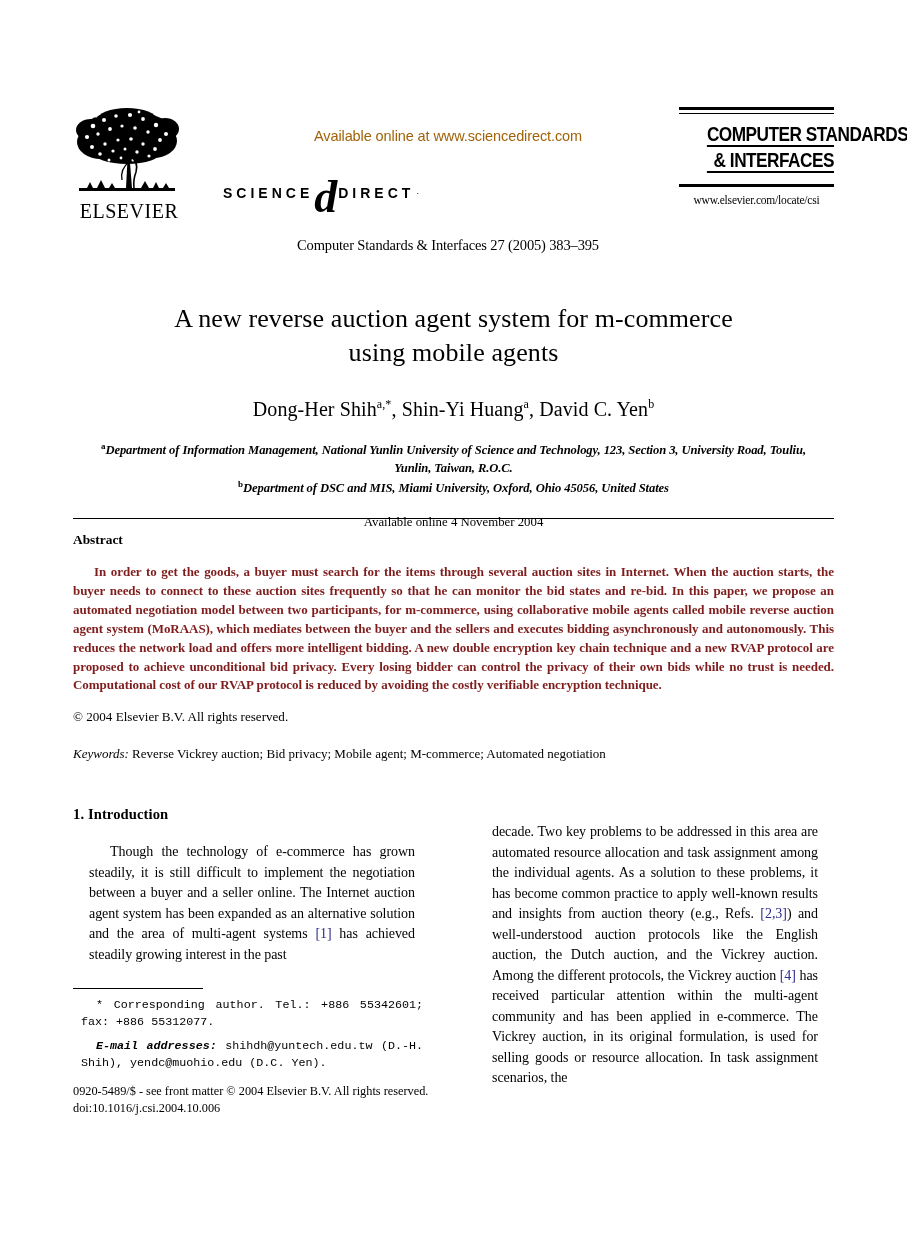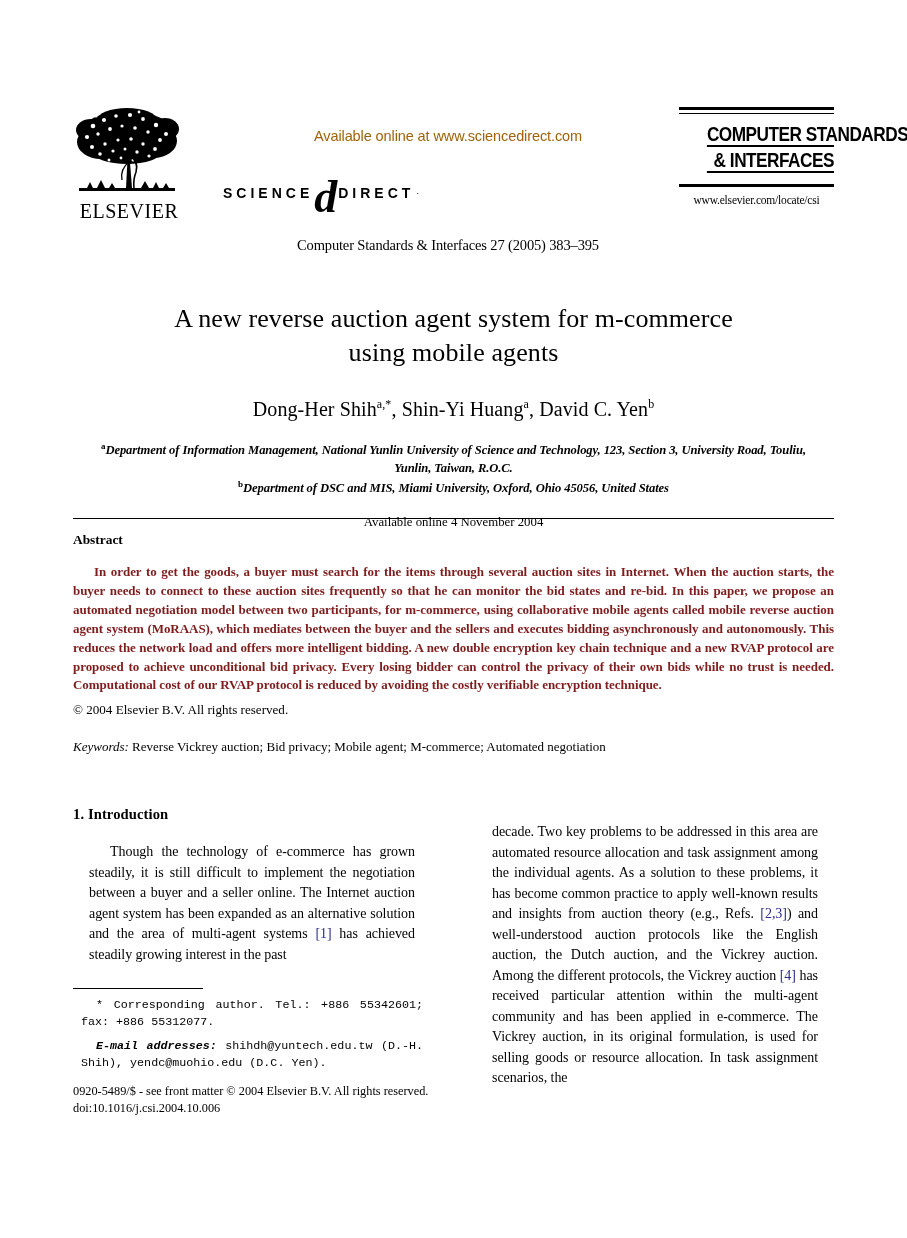--- a/index.html
+++ b/index.html
@@ -225,21 +225,21 @@
     color: #7f1d1d;
     text-indent: 21px;
     letter-spacing: -0.05px;
     font-weight: bold;
   }
   .abs-copyright {
     font-family: "Liberation Serif", serif;
     font-size: 13.1px;
     line-height: 1.455;
     color: #000;
-    margin-top: 5px;
+    margin-top: 12px;
   }
   .keywords {
     margin-top: 20px;
     font-family: "Liberation Serif", serif;
     font-size: 13px;
     color: #000;
   }
   .keywords i { font-weight: normal; }
 
   

